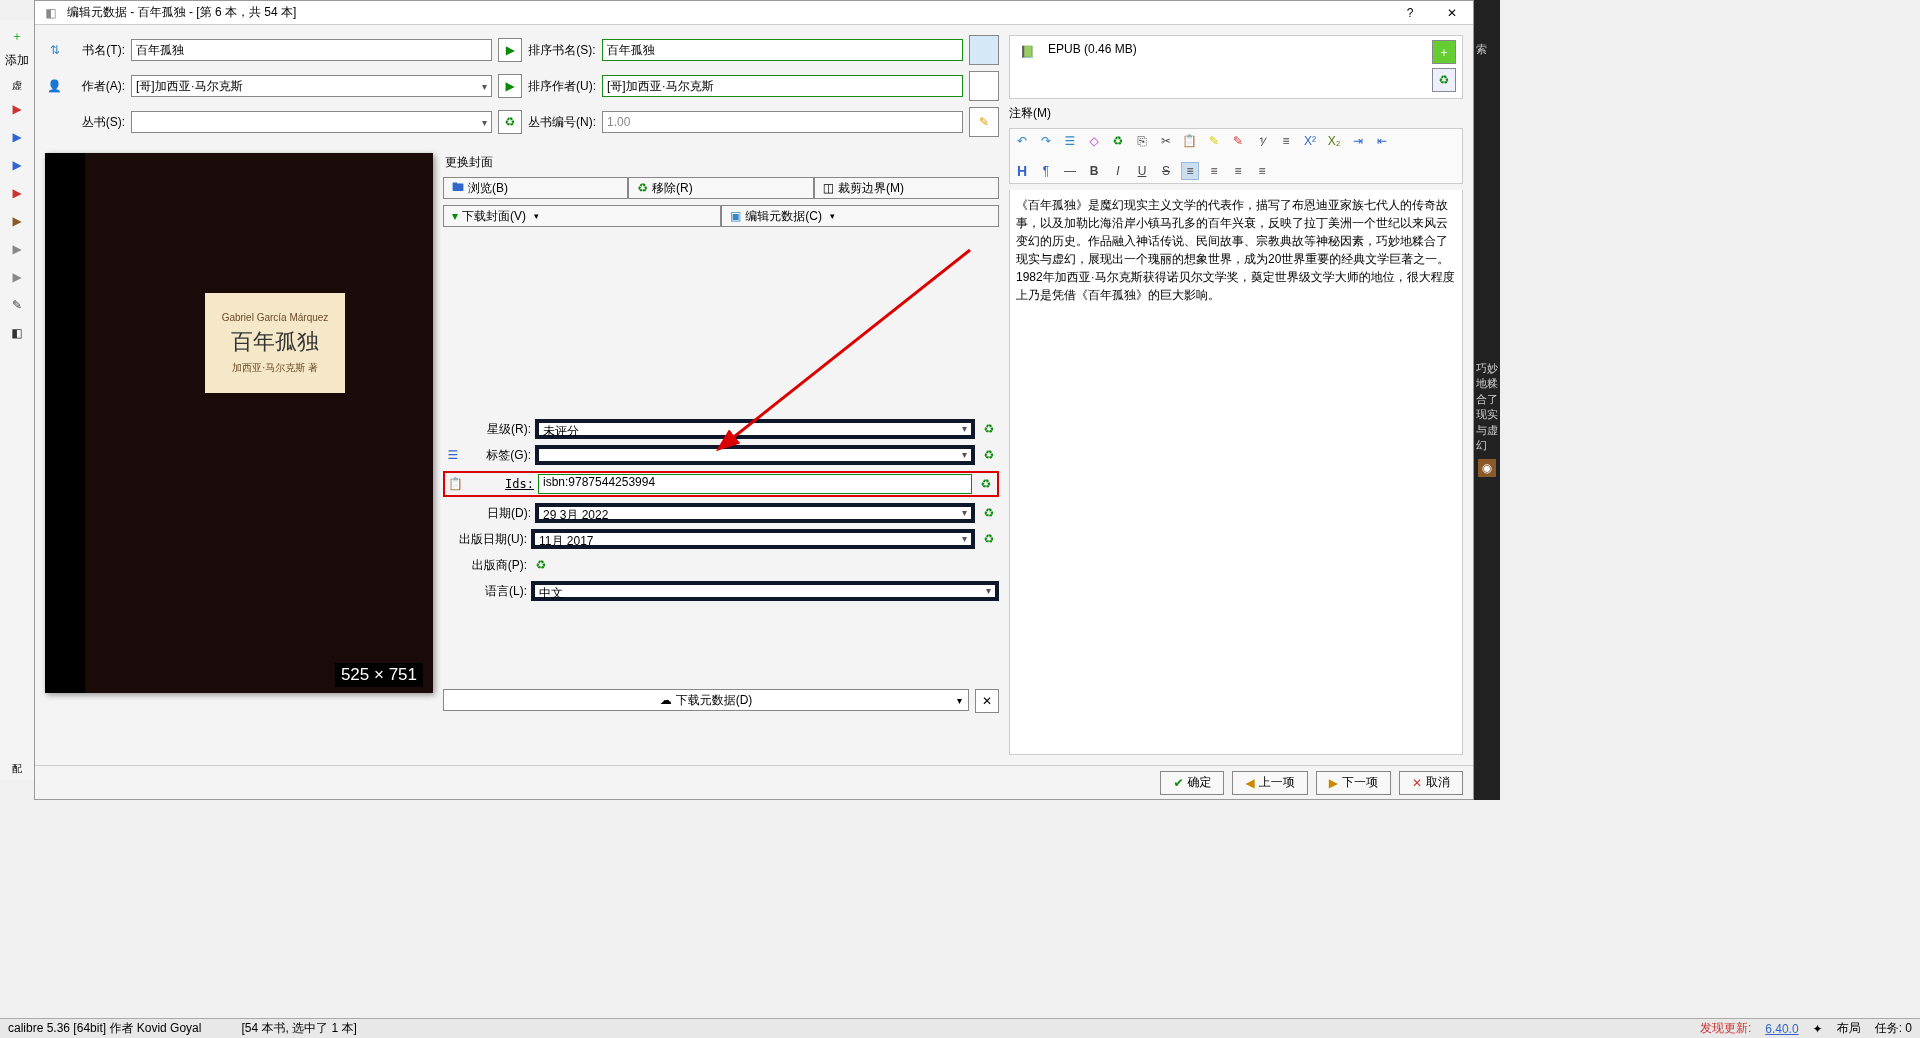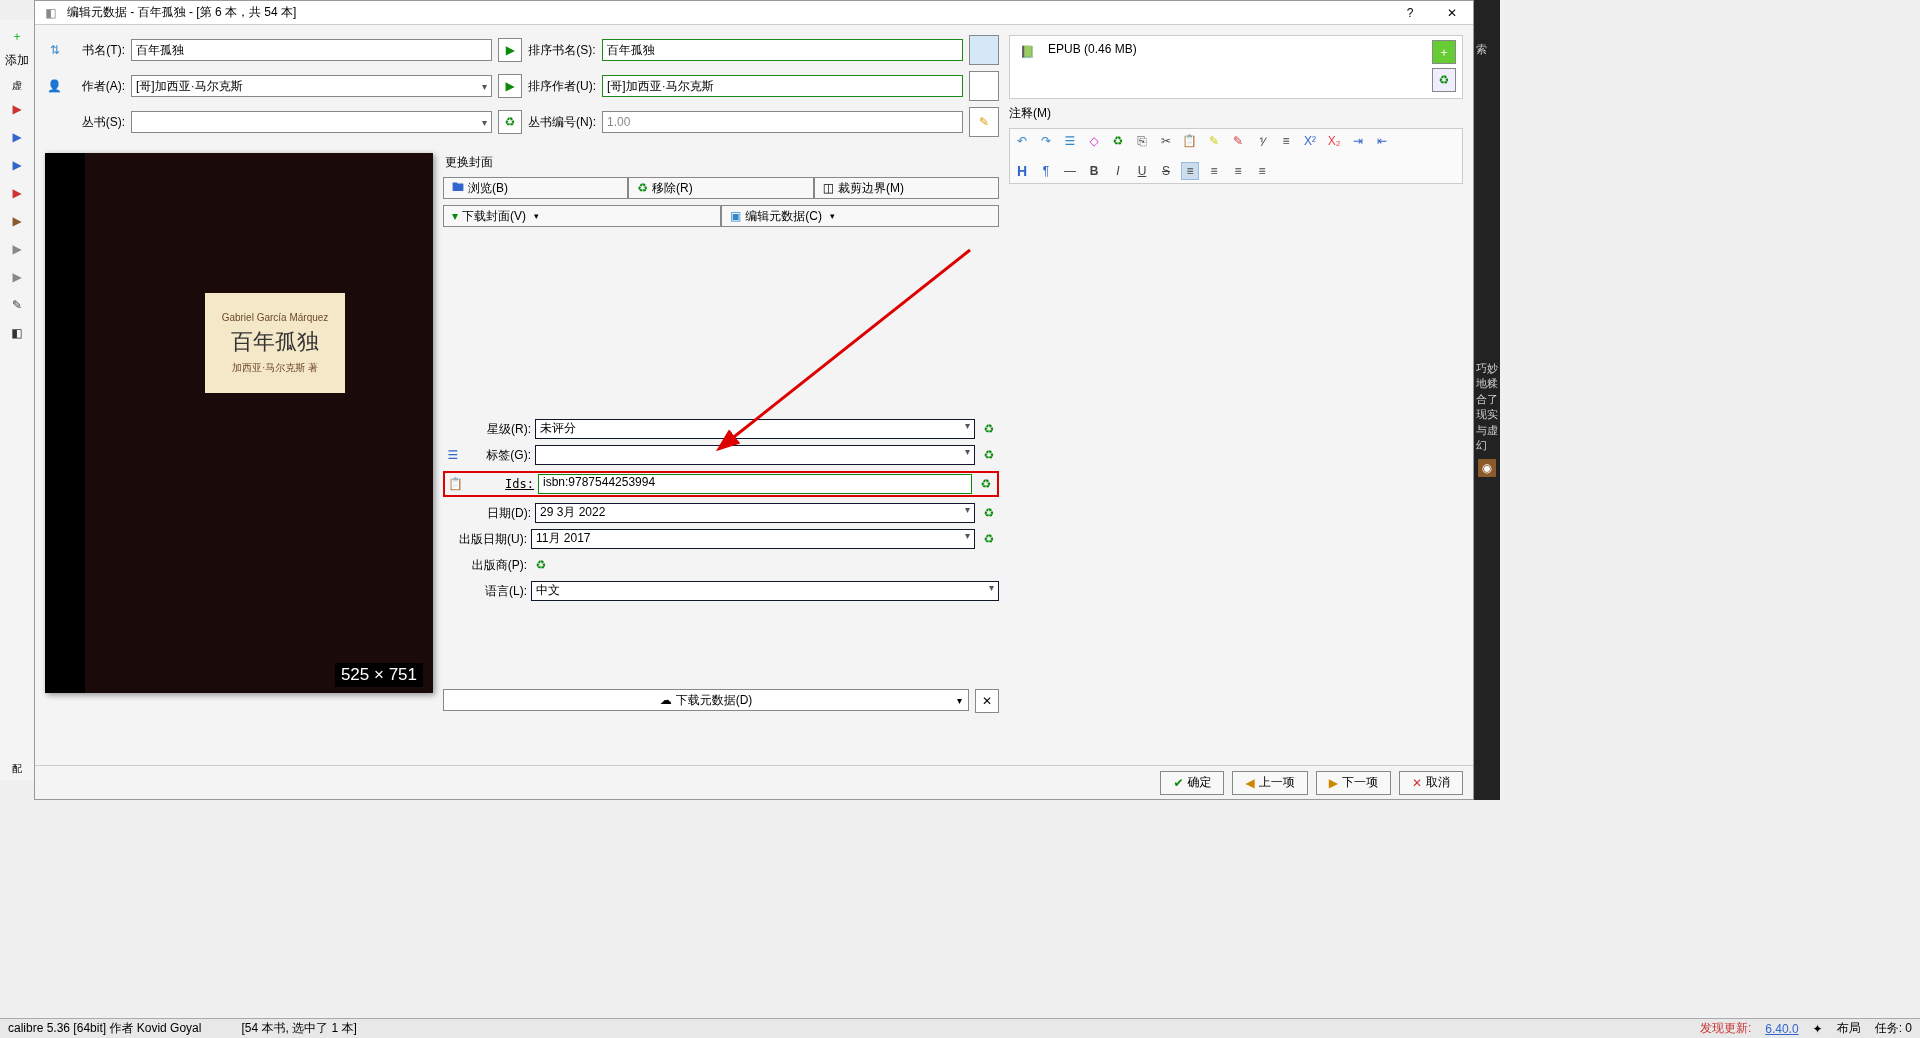--- a/index.html
+++ b/index.html
@@ -27,21 +27,21 @@
 .cover .label .t1 { font-size:10px; color:#6b4a2a; }
 .cover .label .t2 { font-size:22px; color:#333; font-family: "SimSun", serif; }
 .cover .dim { position:absolute; right:10px; bottom:6px; background:#000; color:#fff; padding:2px 6px; font-size:17px; }
 .rmid { flex:1; display:flex; flex-direction:column; gap:6px; }
 .secttitle { height:18px; display:flex; align-items:center; padding-left:2px; }
 .btnrow { display:flex; gap:0; }
 .cbtn { height:22px; border:1px solid #888; background:#f8f8f8; display:flex; align-items:center; padding:0 8px; cursor:pointer; gap:4px; }
 .cbtn .drop { margin-left:4px; font-size:9px; }
 .formrow { display:flex; gap:4px; align-items:center; }
 .flbl { text-align:right; width:64px; }
-.finp { flex:1; height:20px; border:1px solid #0f172a; background:#fff; padding:0 4px; position:relative; }
+.finp { flex:1; height:20px; border:4px solid #0f172a; background:#fff; padding:0 4px; position:relative; }
 .finp.withdrop::after { content:"▾"; position:absolute; right:4px; font-size:10px; color:#555; }
 .recyc { width:20px; height:20px; color:#0a8a0a; display:flex; align-items:center; justify-content:center; cursor:pointer; }
 .idrow { border:2px solid #d00; padding:1px; }
 .idrow .finp { border:1px solid #0a8a0a; font-family: monospace; font-size:11px; }
 .dlmetarow { display:flex; gap:6px; margin-top:auto; }
 .dlmeta { flex:1; border:1px solid #888; background:#fff; height:22px; display:flex; align-items:center; justify-content:center; cursor:pointer; position:relative; }
 .dlmeta::after { content:"▾"; position:absolute; right:6px; font-size:10px; }
 .rightcol { flex:1; display:flex; flex-direction:column; gap:6px; }
 .formats { height:64px; border:1px solid #ccc; background:#fff; padding:6px; display:flex; align-items:flex-start; gap:8px; position:relative; }
 .fmtbtn { width:24px; height:24px; border:1px solid #888; background:#eef; display:flex; align-items:center; justify-content:center; cursor:pointer; }
@@ -241,36 +241,39 @@
         <span class="tbicn" style="color:#c3c;">◇</span>
         <span class="tbicn" style="color:#0a8a0a;">♻</span>
         <span class="tbicn">⎘</span>
         <span class="tbicn">✂</span>
         <span class="tbicn">📋</span>
         <span class="tbicn" style="color:#cc0;">✎</span>
         <span class="tbicn" style="color:#c33;">✎</span>
         <span class="tbicn">⅟</span>
         <span class="tbicn">≡</span>
         <span class="tbicn" style="color:#36c;">X²</span>
-        <span class="tbicn" style="color:#ef4444;">X₂</span>
+        <span class="tbicn" style="color:#4d7c0f;">X₂</span>
         <span class="tbicn" style="color:#36c;">⇥</span>
         <span class="tbicn" style="color:#36c;">⇤</span>
         <div style="width:100%; height:0;"></div>
         <span class="tbicn" style="color:#36c; font-weight:bold; font-size:14px;">H</span>
         <span class="tbicn" style="color:#36c;">¶</span>
         <span class="tbicn">—</span>
         <span class="tbicn" style="font-weight:bold;">B</span>
         <span class="tbicn" style="font-style:italic;">I</span>
         <span class="tbicn" style="text-decoration:underline;">U</span>
         <span class="tbicn" style="text-decoration:line-through;">S</span>
         <span class="tbicn" style="background:#cde; border:1px solid #9bd;">≡</span>
         <span class="tbicn">≡</span>
         <span class="tbicn">≡</span>
         <span class="tbicn">≡</span>
       </div>
+      <div class="notearea">
+        <span>《百年孤独》是魔幻现实主义文学的代表作，描写了布恩迪亚家族七代人的传奇故事，以及加勒比海沿岸小镇马孔多的百年兴衰，反映了拉丁美洲一个世纪以来风云变幻的历史。作品融入神话传说、民间故事、宗教典故等神秘因素，巧妙地糅合了现实与虚幻，展现出一个瑰丽的想象世界，成为20世界重要的经典文学巨著之一。1982年加西亚·马尔克斯获得诺贝尔文学奖，奠定世界级文学大师的地位，很大程度上乃是凭借《百年孤独》的巨大影响。</span>
+      </div>
     </div>
   </div>
 
   <div class="footer">
     <div class="fbtn">
         <span style="color:#0a8a0a;">✔</span>
         <span>确定</span>
       </div>
     <div class="fbtn">
         <span style="color:#c80;">◀</span>

